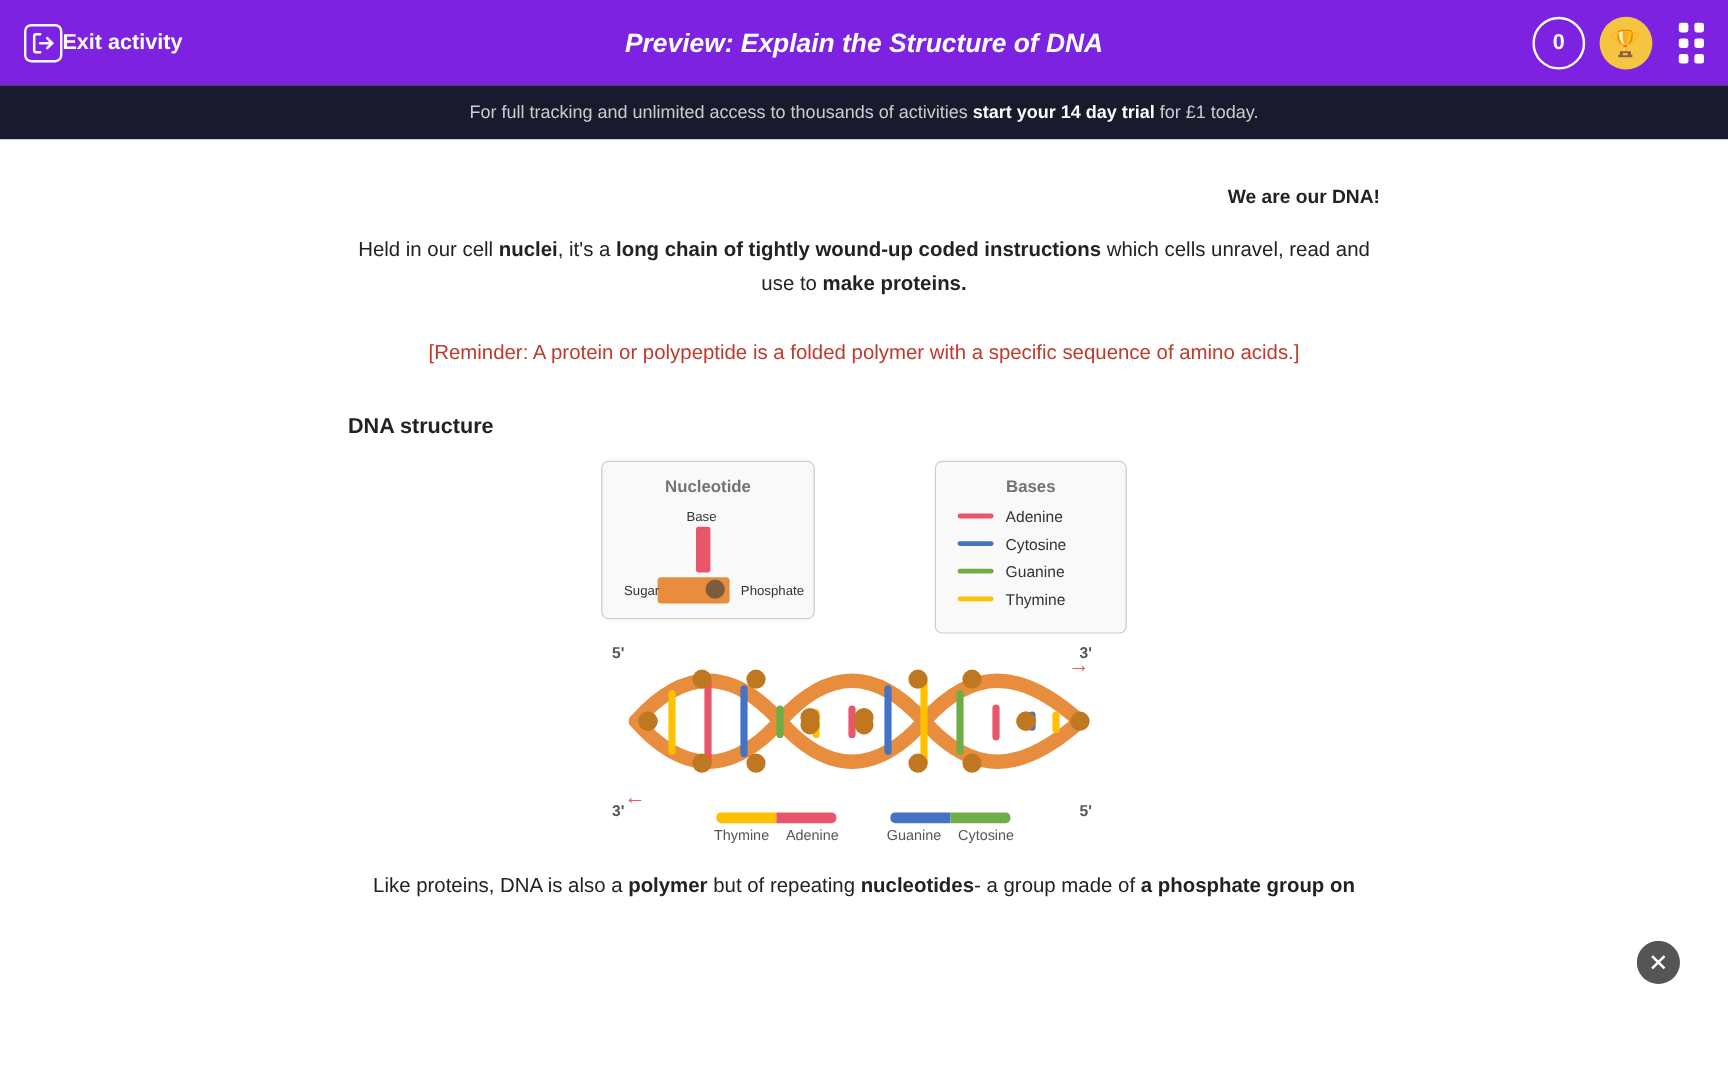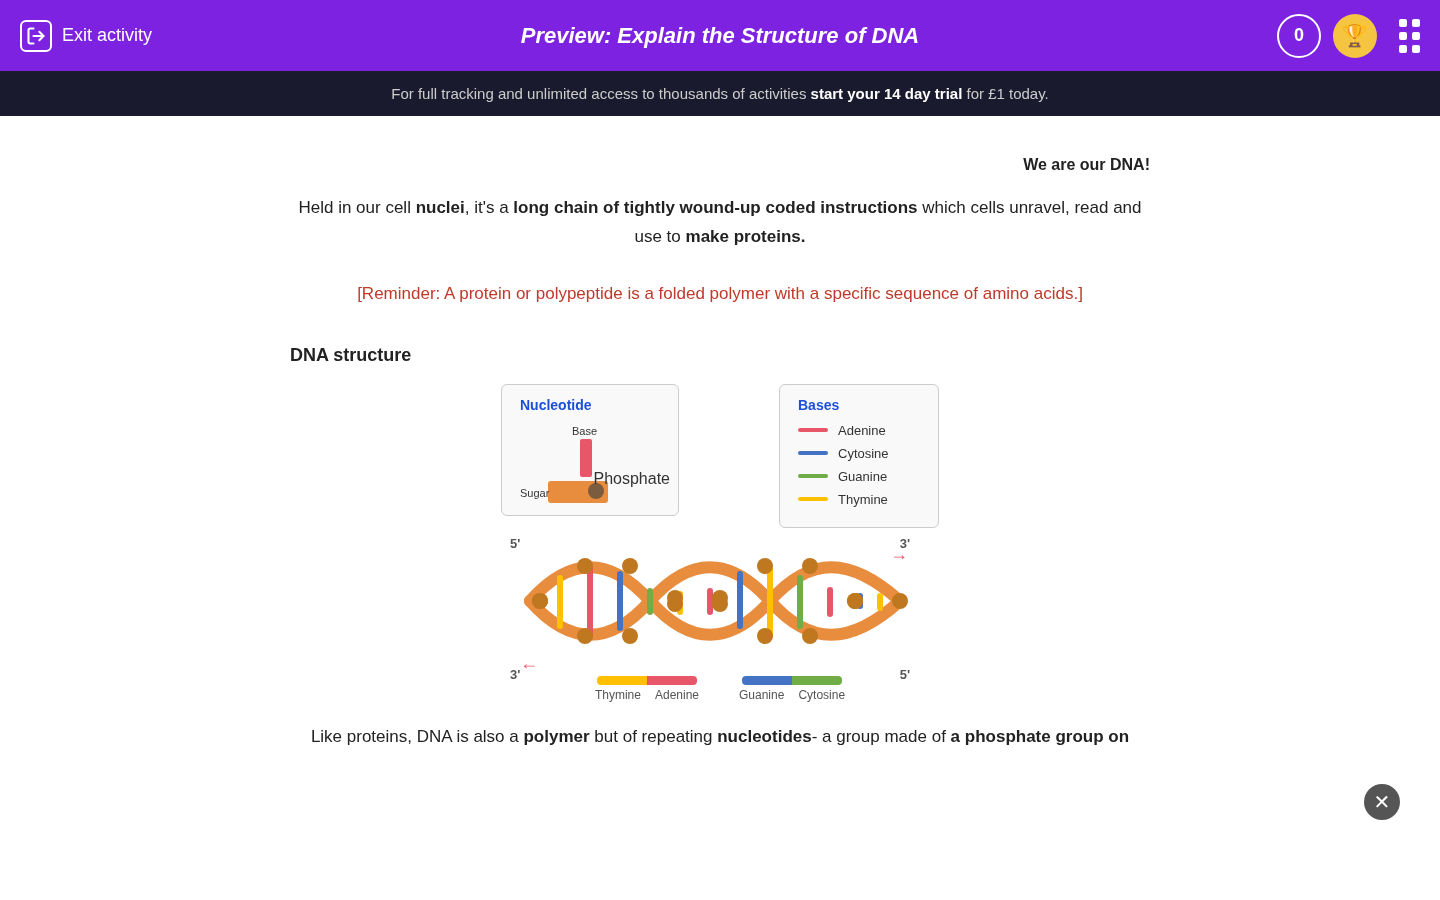--- a/index.html
+++ b/index.html
@@ -10,24 +10,23 @@
       background: #7c22e0;
       height: 71px;
       display: flex;
       align-items: center;
       padding: 0 20px;
       position: relative;
     }
     .exit-btn {
       display: flex;
       align-items: center;
-      gap: 10px;
       color: #fff;
       font-size: 18px;
-      font-weight: 400;
+      font-weight: 700;
       cursor: pointer;
       background: none;
       border: none;
       text-decoration: none;
     }
     .exit-icon {
       width: 32px;
       height: 32px;
       border: 2.5px solid #fff;
       border-radius: 6px;
@@ -138,25 +137,25 @@
       color: #222;
     }
     .nucleotide-card {
       border: 1.5px solid #ccc;
       border-radius: 6px;
       padding: 12px 18px;
       background: #f9f9f9;
       min-width: 160px;
     }
     .card-title {
-      text-align: left;
+      text-align: center;
       font-weight: 700;
       font-size: 14px;
       margin-bottom: 10px;
-      color: #1d4ed8;
+      color: #737373;
     }
 
     .bases-card {
       border: 1.5px solid #ccc;
       border-radius: 6px;
       padding: 12px 18px;
       background: #f9f9f9;
       min-width: 160px;
     }
     .base-item {
@@ -268,21 +267,21 @@
           <div style="position:absolute; top:2px; left:52px; font-size:11px; color:#333;">Base</div>
 
           <div style="position:absolute; top:16px; left:60px; width:12px; height:38px; background:#e8566a; border-radius:2px;"></div>
 
           <div style="position:absolute; bottom:0; left:28px; width:60px; height:22px; background:#e88c3e; border-radius:3px;"></div>
 
           <div style="position:absolute; bottom:4px; left:68px; width:16px; height:16px; background:#7c5c3e; border-radius:50%;"></div>
 
           <div style="position:absolute; bottom:4px; left:0; font-size:11px; color:#333;">Sugar</div>
 
-          <div style="position:absolute; bottom:15px; right:-10px; font-size:16px; color:#333;">Phosphate</div>
+          <div style="position:absolute; bottom:4px; right:-10px; font-size:11px; color:#333;">Phosphate</div>
         </div>
       </div>
 
       <div class="bases-card">
         <div class="card-title">Bases</div>
         <div class="base-item">
           <div class="base-color-line" style="background:#e8566a;"></div>
           <span>Adenine</span>
         </div>
         <div class="base-item">

